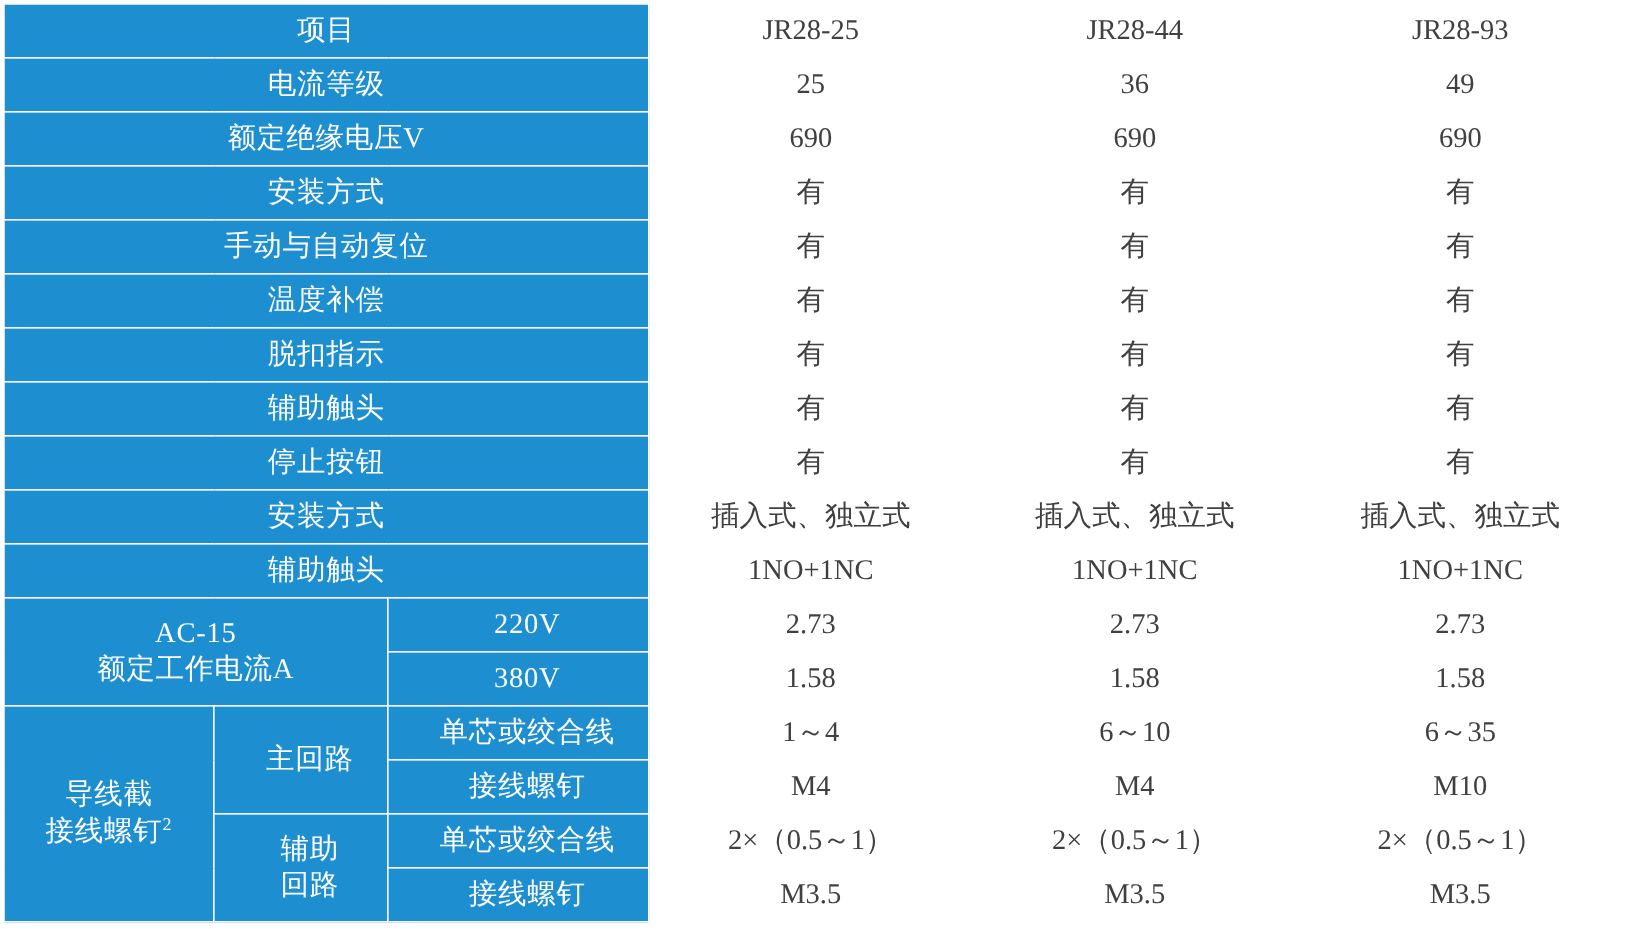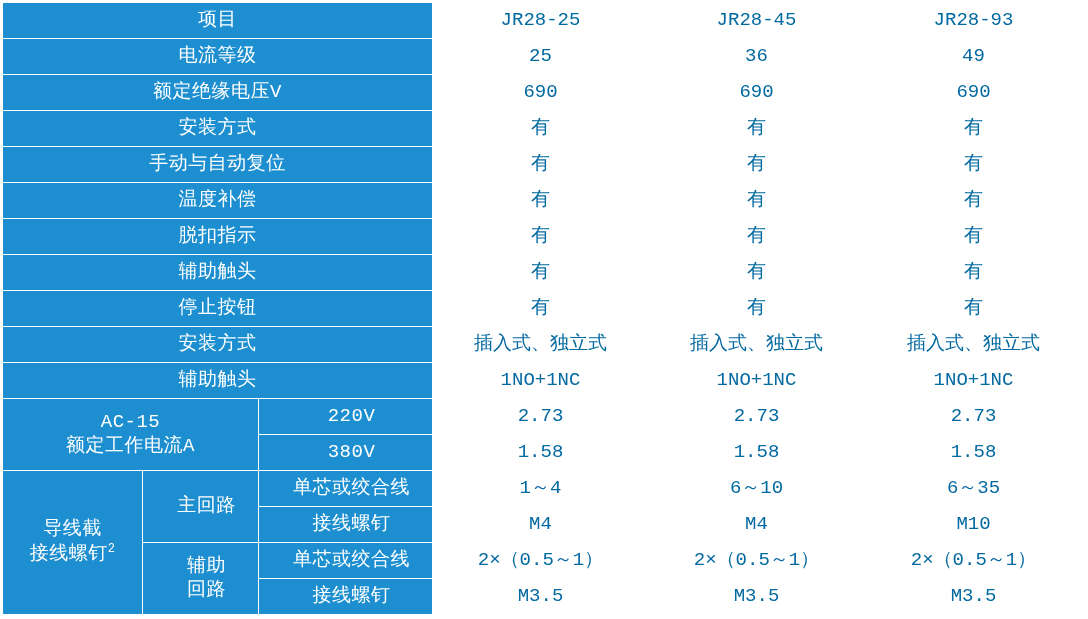--- a/index.html
+++ b/index.html
@@ -16,41 +16,40 @@
     box-sizing: border-box;
     overflow: hidden;
     background: #ffffff;
   }
   table.spec {
     border-collapse: collapse;
     table-layout: fixed;
     width: 1080px;
     margin: 2px 0 0 2px;
     background: #ffffff;
-    font-family: Liberation Mono, monospace;
   }
   table.spec td {
     border: 1px solid #ffffff;
     text-align: center;
     vertical-align: middle;
     font-size: 19px;
     line-height: 1.25;
     padding: 0;
     height: 36px;
     box-sizing: border-box;
   }
   td.lbl {
     background: #1d8fd1;
     color: #ffffff;
     font-size: 20px;
     letter-spacing: 0.5px;
   }
   td.val {
     background: #ffffff;
-    color: #0369a1;
+    color: #404040;
     border: 1px solid #1d8fd1;
     font-size: 19px;
   }
   td.lbl.sub {
     font-size: 19px;
     padding-left: 12px;
   }
   td.two-line {
     line-height: 1.35;
   }
@@ -70,21 +69,21 @@
       <col style="width:174px">
       <col style="width:216px">
       <col style="width:216px">
       <col style="width:218px">
     </colgroup>
     <tbody>
 
       <tr>
         <td class="lbl" colspan="3">项目</td>
         <td class="val">JR28-25</td>
-        <td class="val">JR28-45</td>
+        <td class="val">JR28-44</td>
         <td class="val">JR28-93</td>
       </tr>
 
       <tr>
         <td class="lbl" colspan="3">电流等级</td>
         <td class="val">25</td>
         <td class="val">36</td>
         <td class="val">49</td>
       </tr>
       <tr>

